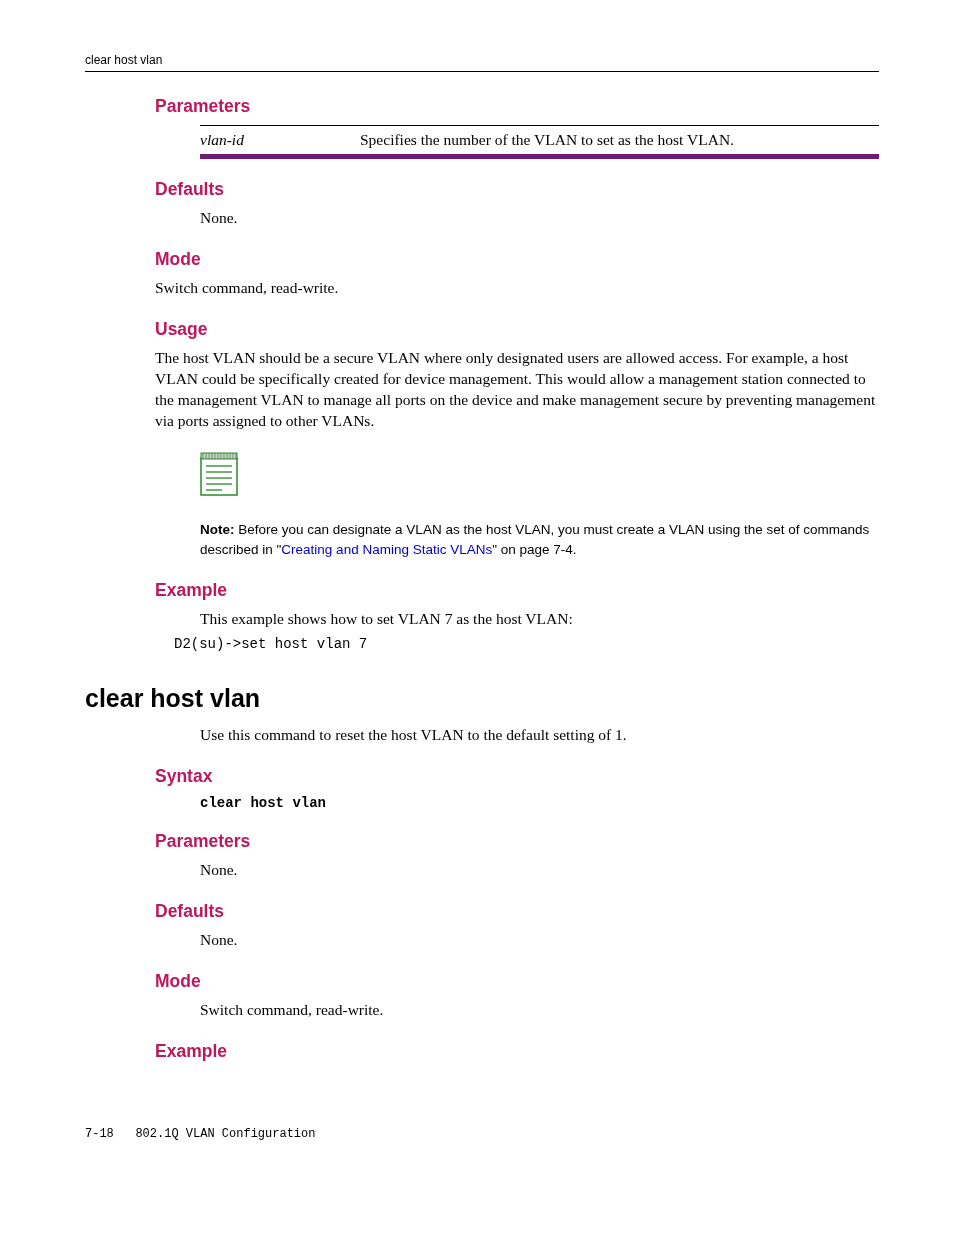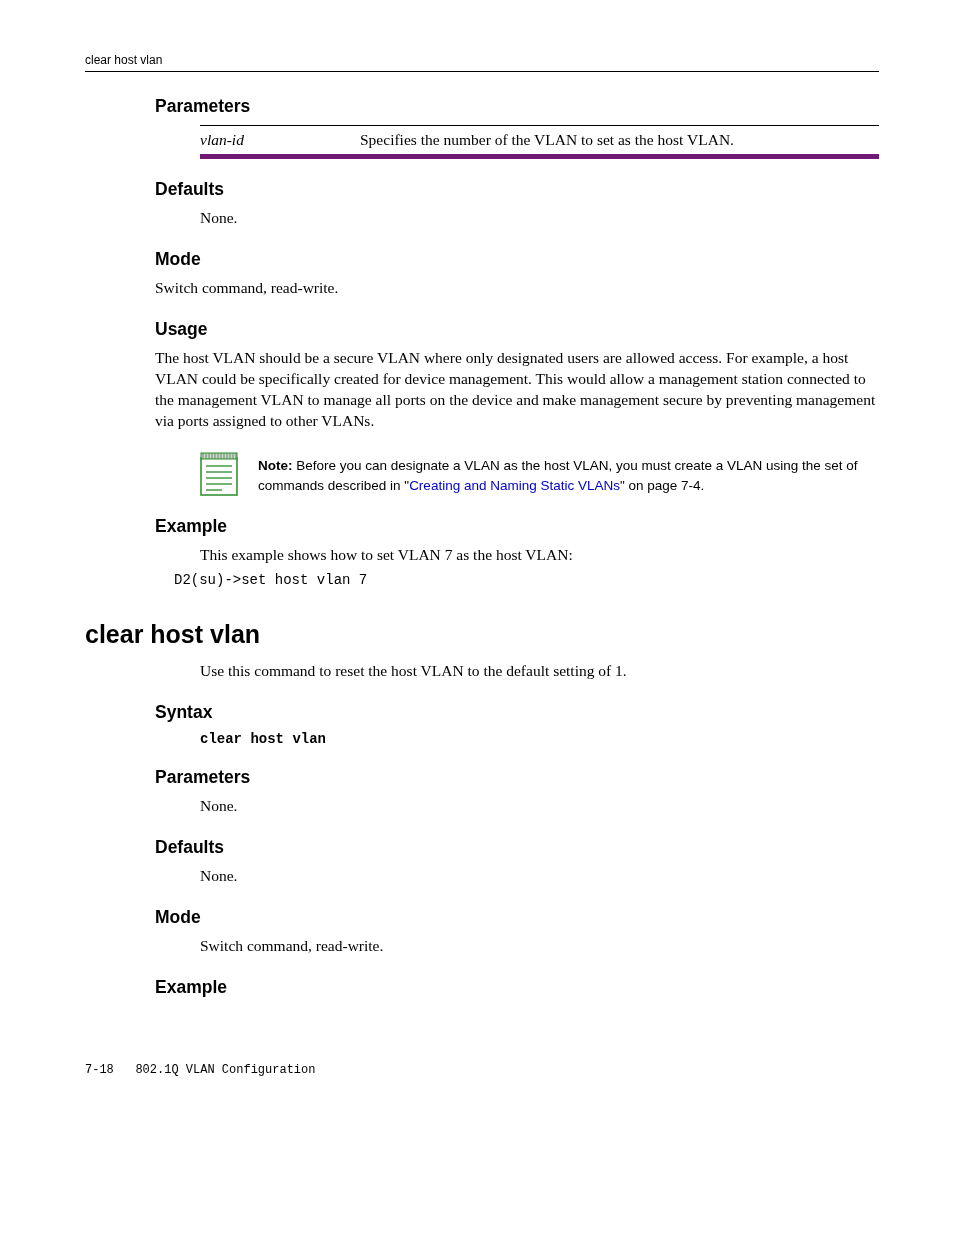--- a/index.html
+++ b/index.html
@@ -19,21 +19,21 @@
     margin-bottom: 24px;
   }
   .header-text {
     font-family: Arial, Helvetica, sans-serif;
     font-size: 12px;
     color: #000;
   }
   .h3 {
     font-family: Arial, Helvetica, sans-serif;
     font-weight: bold;
-    color: #000000;
+    color: #be185d;
     font-size: 17.5px;
     margin: 20px 0 8px 70px;
   }
   .h2 {
     font-family: Arial, Helvetica, sans-serif;
     font-weight: bold;
     color: #000;
     font-size: 25px;
     margin: 32px 0 12px 0;
   }
@@ -66,20 +66,21 @@
     font-size: 15.5px;
   }
   .param-desc {
     font-size: 15.5px;
   }
   .note-wrap {
     display: flex;
     gap: 20px;
     margin: 20px 0 8px 115px;
     align-items: flex-start;
+    flex-direction: column;
   }
   .note-icon {
     flex: 0 0 auto;
     width: 38px;
     height: 44px;
   }
   .note-text {
     font-family: Arial, Helvetica, sans-serif;
     font-size: 13.5px;
     line-height: 1.5;

